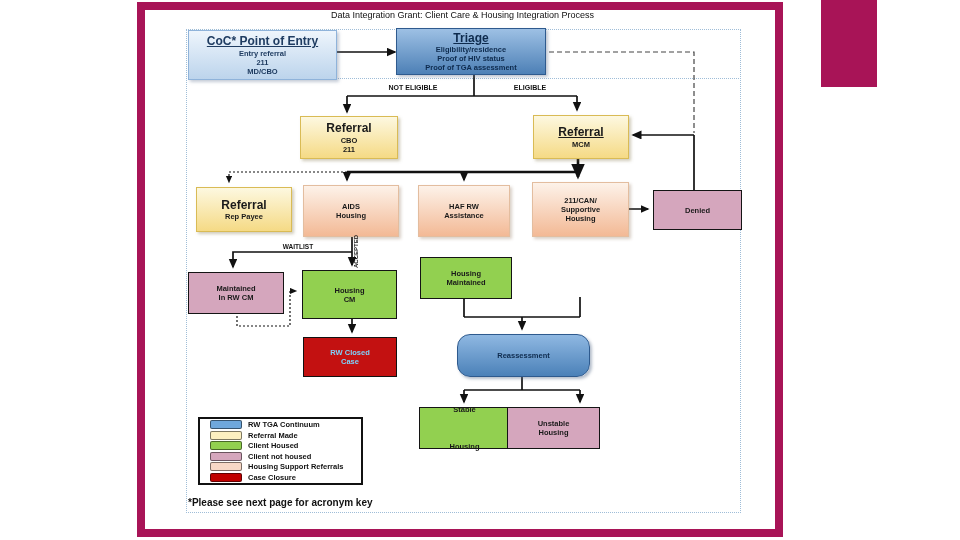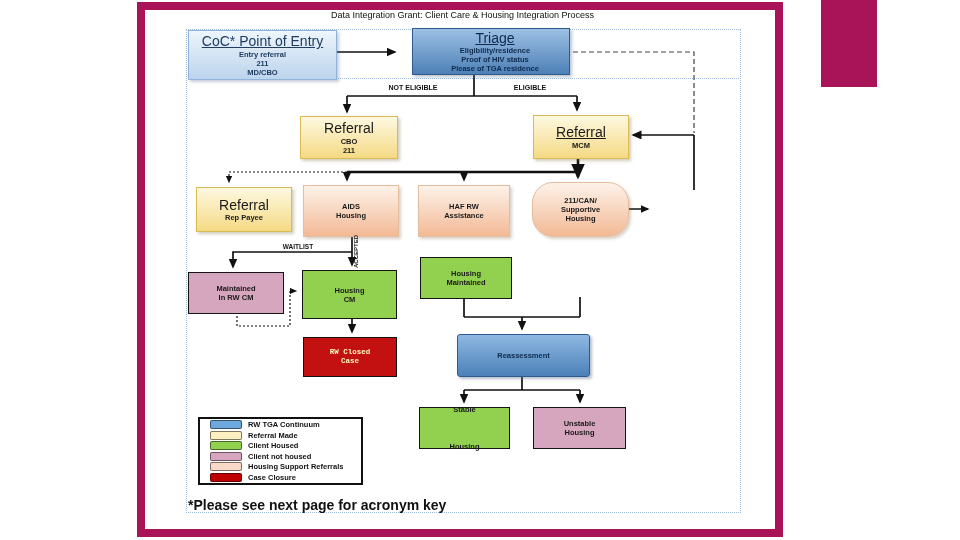--- a/index.html
+++ b/index.html
@@ -14,54 +14,54 @@
 
   .slide-title{left:186px;top:10px;width:553px;text-align:center;font-size:9px;
                font-weight:normal;color:#111;}
 
   .diagram-border{left:186px;top:29px;width:553px;height:482px;border:1px dotted #9fbdd8;}
   .diagram-hline{left:186px;top:78px;width:553px;height:0;border-top:1px dotted #9fbdd8;}
 
   
   .box{position:absolute;display:flex;flex-direction:column;justify-content:center;
        text-align:center;line-height:1.2;color:#1a1a1a;}
-  .bt{font-size:14px;font-weight:normal;}
+  .bt{font-size:12px;font-weight:bold;}
   .bl{font-size:7.5px;font-weight:600;}
   .u{text-decoration:underline;}
 
   .blue-light{background:linear-gradient(#eef5fc,#bcd4ec);border:1px solid #8fb3da;
               color:#1f3c61;box-shadow:2px 2px 3px rgba(90,110,140,.35);}
   .blue-mid{background:linear-gradient(#9dc0e4,#4d80b6);border:1px solid #2e5a8e;
             color:#0e2b4e;box-shadow:2px 2px 3px rgba(90,110,140,.4);}
   .yellow{background:linear-gradient(#fdf8e0,#f5da85);border:1px solid #d9bb55;
           box-shadow:2px 2px 3px rgba(120,110,60,.35);align-items:center;}
   .peach{background:linear-gradient(#fdf2e9,#f3b995);border:1px solid #e3bd9f;
          box-shadow:2px 2px 3px rgba(130,100,70,.3);}
   .plum{background:#d5a6bd;border:1.5px solid #141414;}
   .green{background:#92d050;border:1.5px solid #141414;}
-  .red{background:#c31111;border:1.5px solid #111;color:#fef9c3;font-family:Liberation Mono, monospace;}
+  .red{background:#c31111;border:1.5px solid #111;color:#7dd3fc;}
   .reassess{background:linear-gradient(#8fb8e2,#4b81b8);border:1px solid #2e5a8e;
-            border-radius:3px;color:#0e2b4e;box-shadow:2px 2px 3px rgba(90,110,140,.45);}
+            border-radius:13px;color:#0e2b4e;box-shadow:2px 2px 3px rgba(90,110,140,.45);}
 
   
   .edge-label{position:absolute;font-size:7px;font-weight:bold;color:#111;text-align:center;}
   .waitlist{font-size:6.5px;}
   .accepted{left:353px;top:233px;height:36px;width:8px;font-size:6px;font-weight:bold;
             color:#111;writing-mode:vertical-rl;transform:rotate(180deg);text-align:center;}
 
   
   .legend{left:198px;top:417px;width:165px;height:68px;border:2px solid #111;background:#fff;
           display:flex;flex-direction:column;justify-content:center;padding:2px 0 2px 10px;
           box-sizing:border-box;gap:2.5px;}
   .legend-row{display:flex;align-items:center;height:8px;}
   .legend-swatch{width:30px;height:7px;border:1px solid rgba(0,0,0,.5);border-radius:2px;
                  margin-right:6px;flex:none;}
   .legend-label{font-size:7.5px;font-weight:bold;color:#111;white-space:nowrap;}
 
-  .footnote{left:188px;top:497px;font-size:14px;font-weight:bold;color:#111;}
+  .footnote{left:188px;top:497px;font-size:10px;font-weight:bold;color:#111;}
 
   svg.connectors{position:absolute;left:0;top:0;pointer-events:none;}
 </style>
 </head>
 <body>
 
 <div id="canvas">
 
   <div class="abs slide-frame"></div>
   <div class="abs accent-rect"></div>
@@ -108,25 +108,25 @@
     </g>
   </svg>
 
   <div class="box blue-light" style="left:188px;top:30px;width:147px;height:48px;">
     <div class="bt u">CoC* Point of Entry</div>
     <div class="bl">Entry referral</div>
     <div class="bl">211</div>
     <div class="bl">MD/CBO</div>
   </div>
 
-  <div class="box blue-mid" style="left:412px;top:28px;width:148px;height:45px;padding-left:8px;">
+  <div class="box blue-mid" style="left:396px;top:28px;width:148px;height:45px;">
     <div class="bt u">Triage</div>
     <div class="bl">Eligibility/residence</div>
     <div class="bl">Proof of HIV status</div>
-    <div class="bl">Please of TGA residence</div>
+    <div class="bl">Proof of TGA assessment</div>
   </div>
 
   <div class="edge-label" style="left:380px;top:84px;width:66px;">NOT ELIGIBLE</div>
   <div class="edge-label" style="left:500px;top:84px;width:60px;">ELIGIBLE</div>
 
   <div class="box yellow" style="left:300px;top:116px;width:96px;height:41px;">
     <div class="bt">Referral</div>
     <div class="bl">CBO</div>
     <div class="bl">211</div>
   </div>
@@ -144,26 +144,29 @@
   <div class="box peach" style="left:303px;top:185px;width:94px;height:50px;">
     <div class="bl">AIDS</div>
     <div class="bl">Housing</div>
   </div>
 
   <div class="box peach" style="left:418px;top:185px;width:90px;height:50px;">
     <div class="bl">HAF RW</div>
     <div class="bl">Assistance</div>
   </div>
 
-  <div class="box peach" style="left:532px;top:182px;width:95px;height:53px;border-radius:21px;">
+  <div class="box peach" style="left:532px;top:182px;width:95px;height:53px;">
     <div class="bl">211/CAN/</div>
     <div class="bl">Supportive</div>
     <div class="bl">Housing</div>
   </div>
 
+  <div class="box plum" style="left:653px;top:190px;width:87px;height:38px;">
+    <div class="bl">Denied</div>
+  </div>
 
   <div class="edge-label waitlist" style="left:270px;top:243px;width:56px;">WAITLIST</div>
   <div class="abs accepted">ACCEPTED</div>
 
   <div class="box plum" style="left:188px;top:272px;width:94px;height:40px;">
     <div class="bl">Maintained</div>
     <div class="bl">In RW CM</div>
   </div>
 
   <div class="box green" style="left:302px;top:270px;width:93px;height:47px;">
@@ -184,21 +187,21 @@
 
   <div class="box reassess" style="left:457px;top:334px;width:131px;height:41px;">
     <div class="bl">Reassessment</div>
   </div>
 
   <div class="box green" style="left:419px;top:407px;width:89px;height:40px;gap:28px;">
     <div class="bl">Stable</div>
     <div class="bl">Housing</div>
   </div>
 
-  <div class="box plum" style="left:533px;top:407px;width:91px;height:40px;">
+  <div class="box plum" style="left:507px;top:407px;width:91px;height:40px;">
     <div class="bl">Unstable</div>
     <div class="bl">Housing</div>
   </div>
 
   <div class="abs legend">
     <div class="legend-row">
       <span class="legend-swatch" style="background: rgb(111, 168, 220);"></span>
       <span class="legend-label">RW TGA Continuum</span>
     </div>
     <div class="legend-row">

